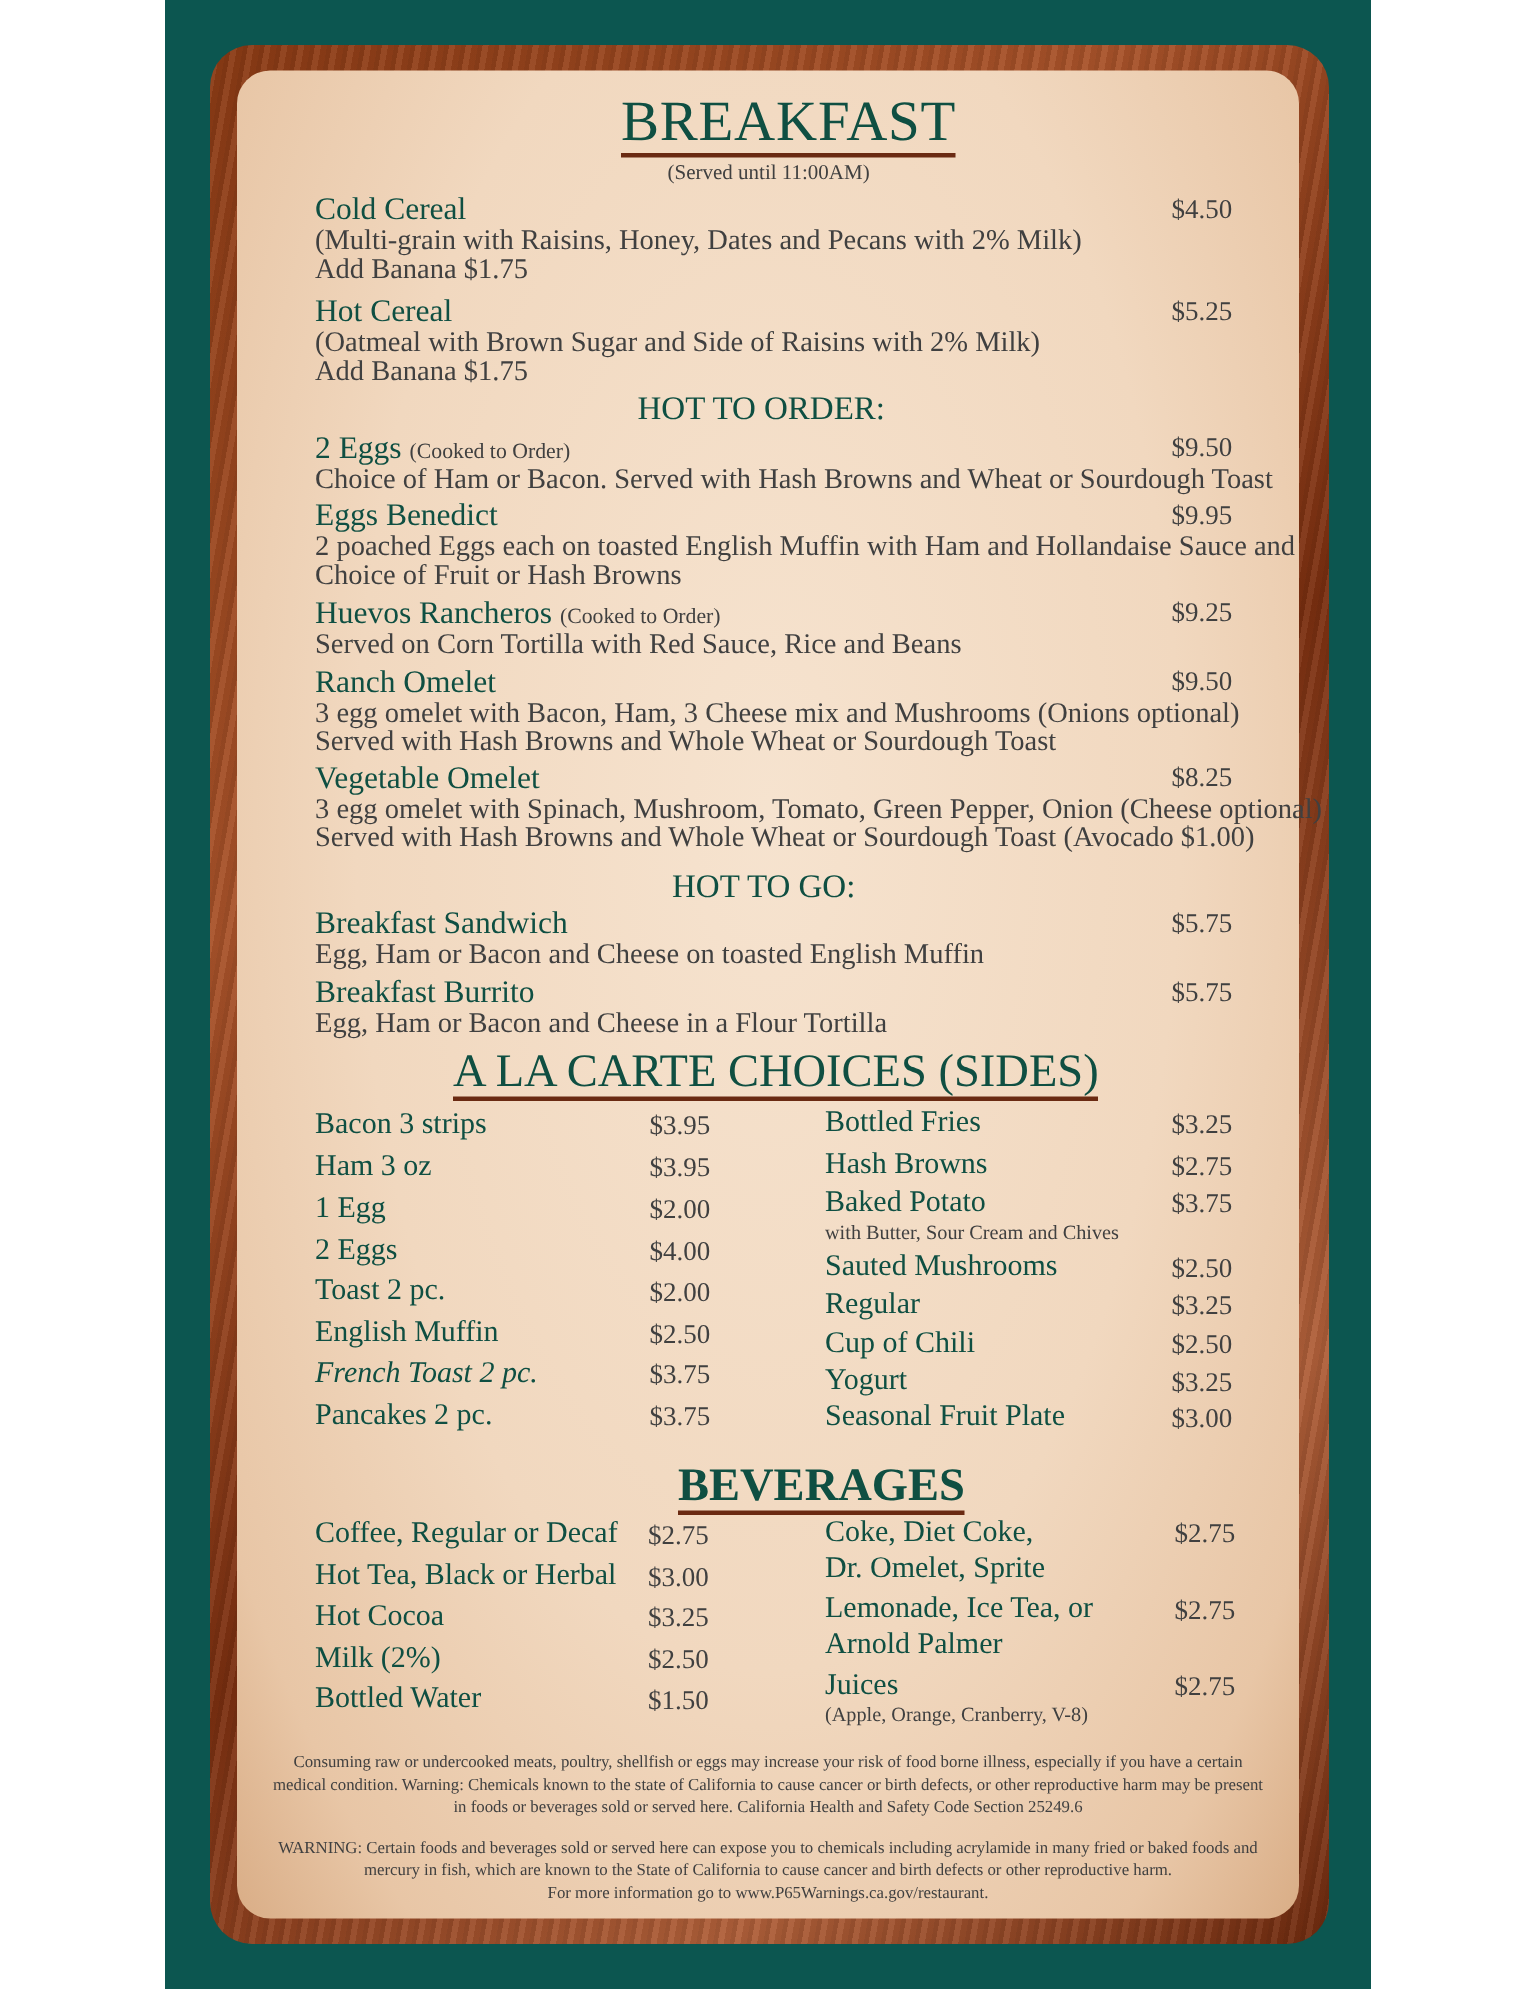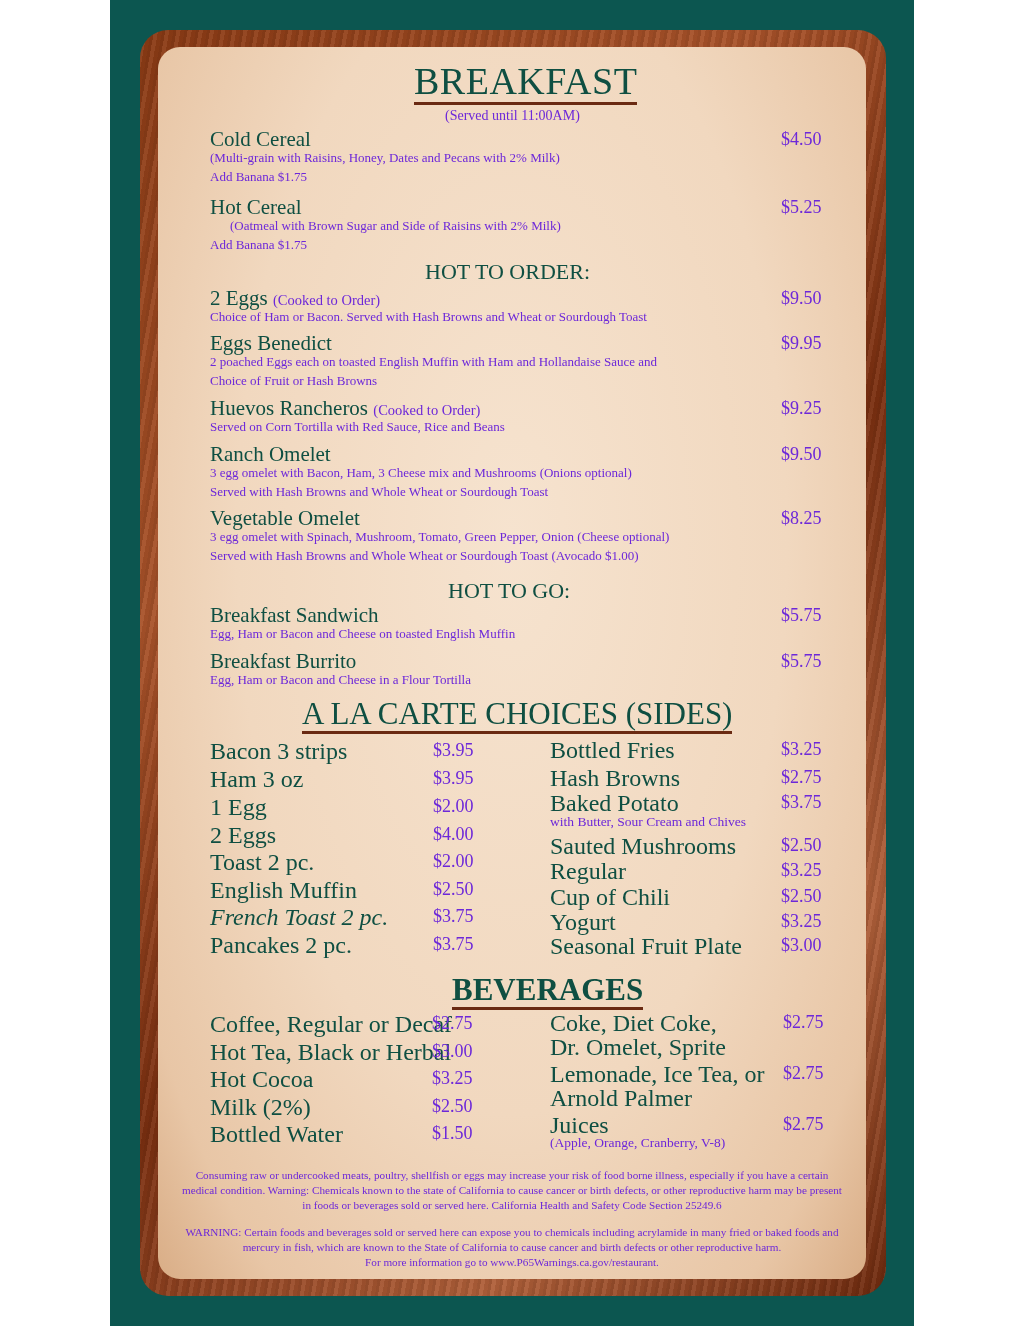--- a/index.html
+++ b/index.html
@@ -6,49 +6,49 @@
   body { width:1024px; height:1326px; background:#ffffff; position:relative; overflow:hidden;
          font-family:"Liberation Serif","DejaVu Serif",serif; }
   .teal { position:absolute; left:110px; top:0; width:804px; height:1326px; background:#0c5650; }
   .wood { position:absolute; left:140px; top:30px; width:746px; height:1266px; border-radius:28px;
           background:
             repeating-linear-gradient(100deg, rgba(0,0,0,0.10) 0 3px, rgba(255,255,255,0.05) 3px 7px, rgba(0,0,0,0.06) 7px 11px),
             linear-gradient(135deg,#8a3a14 0%,#a9532a 30%,#7a2f10 55%,#b0603a 80%,#6e2a0e 100%); }
   .parch { position:absolute; left:158px; top:47px; width:708px; height:1232px; border-radius:22px;
            background: radial-gradient(ellipse at 50% 40%, #f6e3cf 0%, #f1d8bf 55%, #e8c6a6 85%, #d9ad86 100%); }
   .g { color:#0f4f42; }
-  .k { color:#6d28d9; }
+  .k { color:#404040; }
   .abs { position:absolute; white-space:nowrap; }
   .title { font-size:38px; letter-spacing:0.5px; }
   .uline { border-bottom:3px solid #6a2a12; padding-bottom:2px; line-height:1; }
   .sub { font-size:22px; }
   .item { font-size:21px; }
-  .desc { font-size:13px; }
+  .desc { font-size:19px; }
   .price { font-size:18px;text-align:center; }
-  .side { font-size:24px; }
+  .side { font-size:20px; }
   .note { font-size:11.2px; text-align:center; width:660px; left:182px; line-height:15px; white-space:normal; }
 </style>
 </head>
 <body>
 
 <div class="teal"></div>
 <div class="wood"></div>
 <div class="parch"></div>
 
 <div class="abs g title uline" style="left:414px;top:62px;">BREAKFAST</div>
 <div class="abs k desc" style="left:445px;top:108px;font-size:14px;">(Served until 11:00AM)</div>
 
 <div class="abs g item" style="left:210px;top:127px;">Cold Cereal</div>
 <div class="abs k price" style="left:781px;top:129px;">$4.50</div>
 <div class="abs k desc" style="left:210px;top:150px;">(Multi-grain with Raisins, Honey, Dates and Pecans with 2% Milk)</div>
 <div class="abs k desc" style="left:210px;top:169px;">Add Banana $1.75</div>
 
 <div class="abs g item" style="left:210px;top:195px;">Hot Cereal</div>
 <div class="abs k price" style="left:781px;top:197px;">$5.25</div>
-<div class="abs k desc" style="left:210px;top:218px;margin-left:20px;">(Oatmeal with Brown Sugar and Side of Raisins with 2% Milk)</div>
+<div class="abs k desc" style="left:210px;top:218px;">(Oatmeal with Brown Sugar and Side of Raisins with 2% Milk)</div>
 <div class="abs k desc" style="left:210px;top:237px;">Add Banana $1.75</div>
 
 <div class="abs g sub" style="left:425px;top:259px;">HOT TO ORDER:</div>
 
 <div class="abs g item" style="left:210px;top:286px;"><span>2 Eggs</span> <span class="k" style="font-size:14.5px;">(Cooked to Order)</span></div>
 <div class="abs k price" style="left:781px;top:288px;">$9.50</div>
 <div class="abs k desc" style="left:210px;top:309px;">Choice of Ham or Bacon. Served with Hash Browns and Wheat or Sourdough Toast</div>
 
 <div class="abs g item" style="left:210px;top:331px;">Eggs Benedict</div>
 <div class="abs k price" style="left:781px;top:333px;">$9.95</div>

